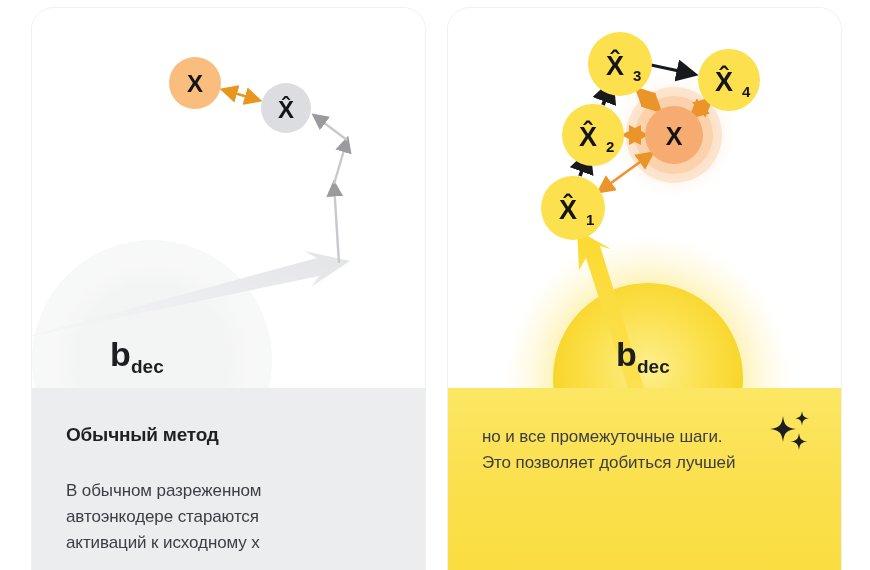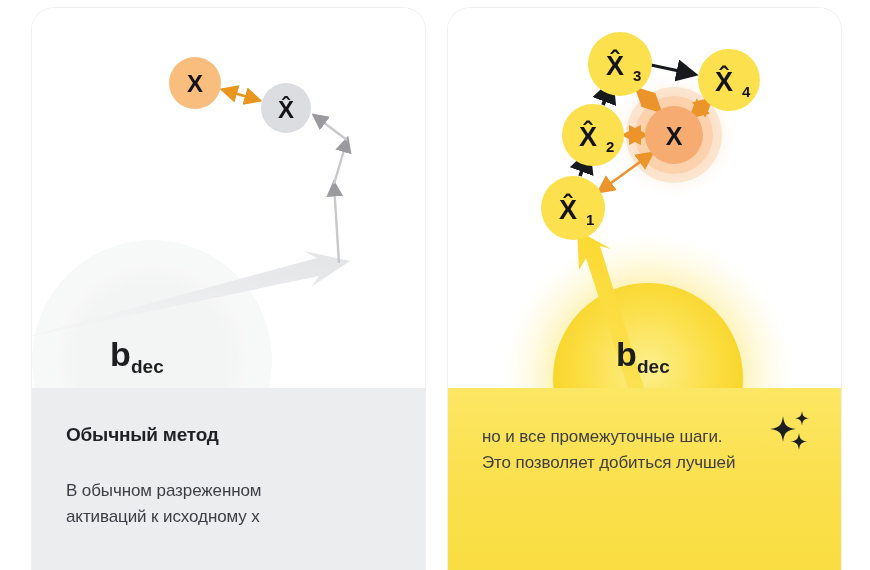--- a/index.html
+++ b/index.html
@@ -134,20 +134,21 @@
           <text class="nlabel" x="78" y="358" font-size="34" fill="#1d1e20">b</text>
           <text class="nlabel" x="99" y="365" font-size="19" fill="#1d1e20">dec</text>
         </g>
       </svg>
     </div>
 
     <div class="panel panel-gray">
       <div class="panel-title">Обычный метод</div>
       <div class="panel-body">
         <div>В обычном разреженном</div>
+        <div>автоэнкодере стараются</div>
         <div>активаций к исходному x</div>
       </div>
     </div>
   </div>
 
   <div class="card card-right">
 
     <div class="diagram">
       <svg width="393" height="380" viewBox="0 0 393 380">
         <defs>

